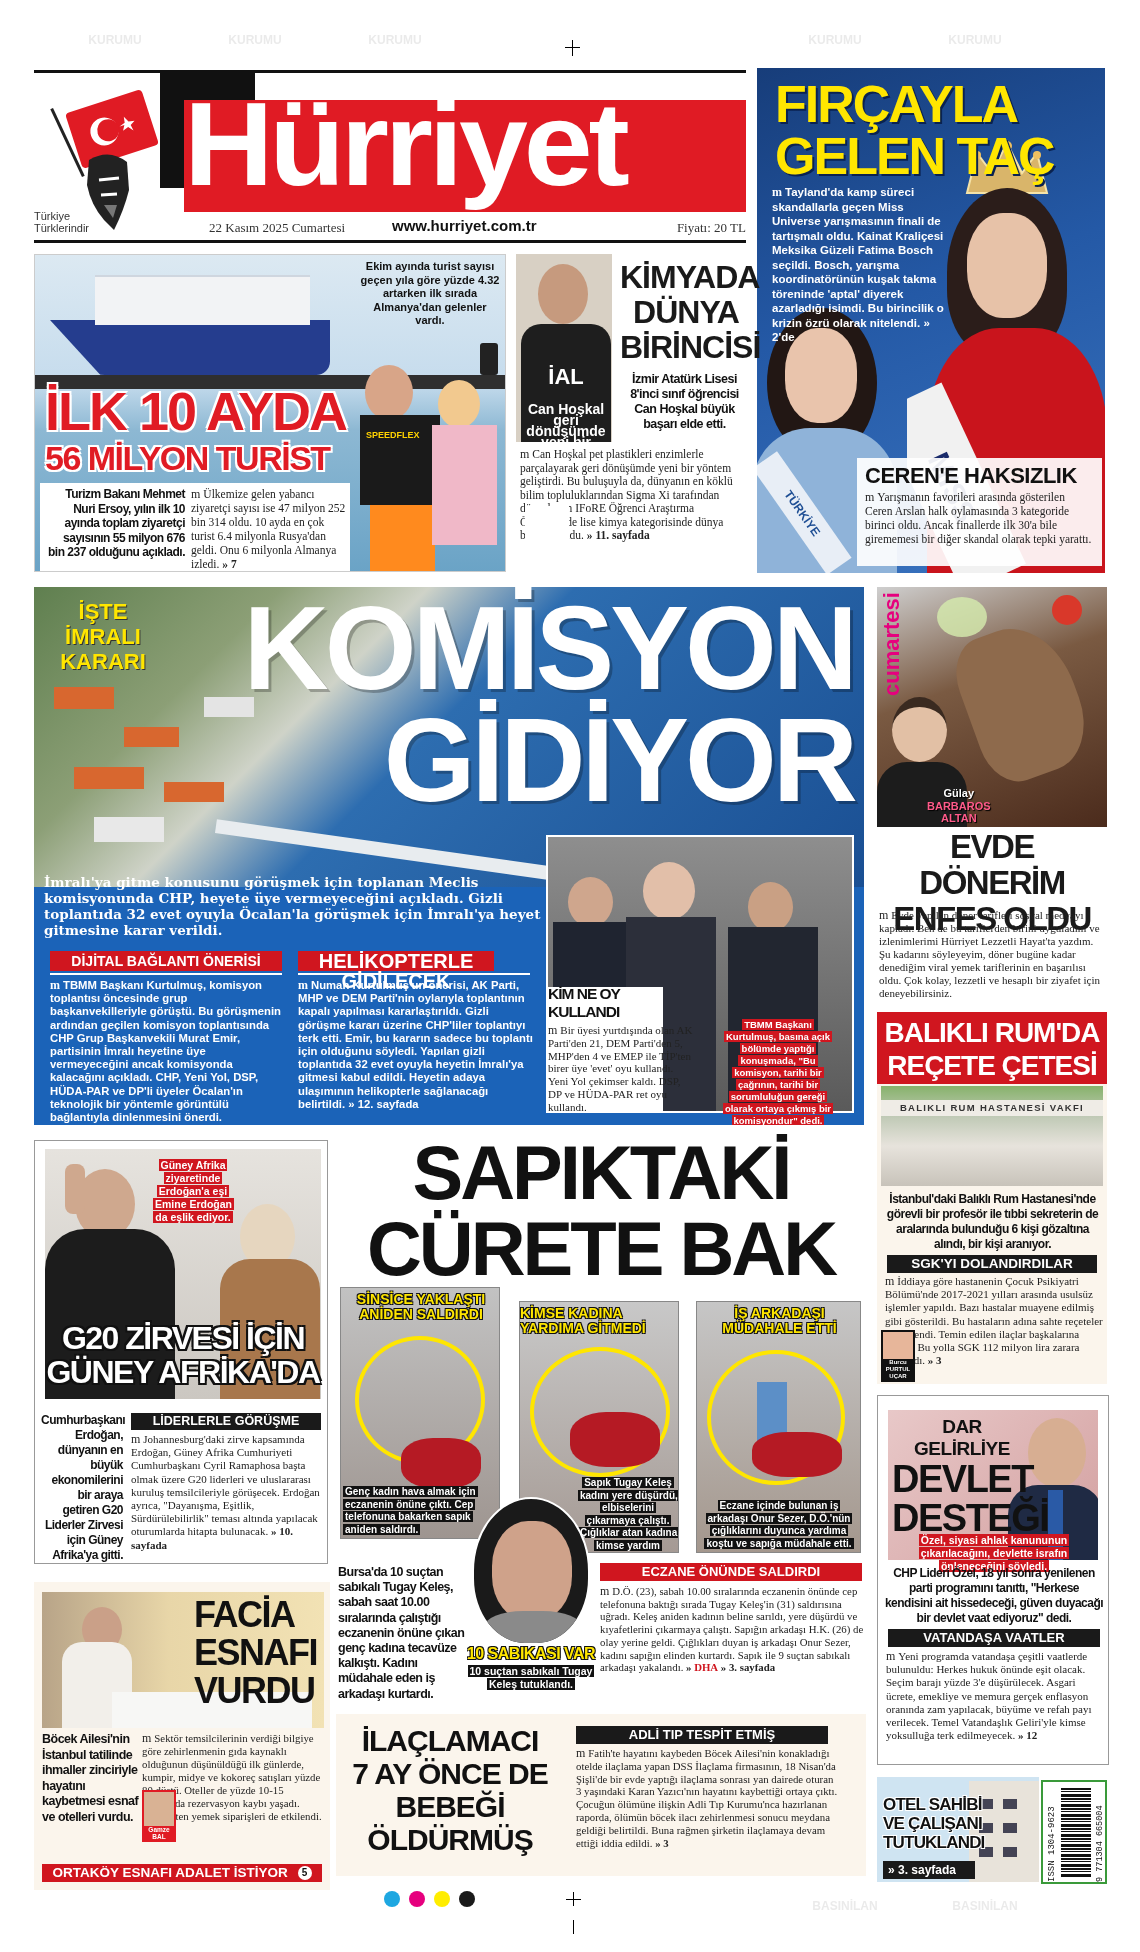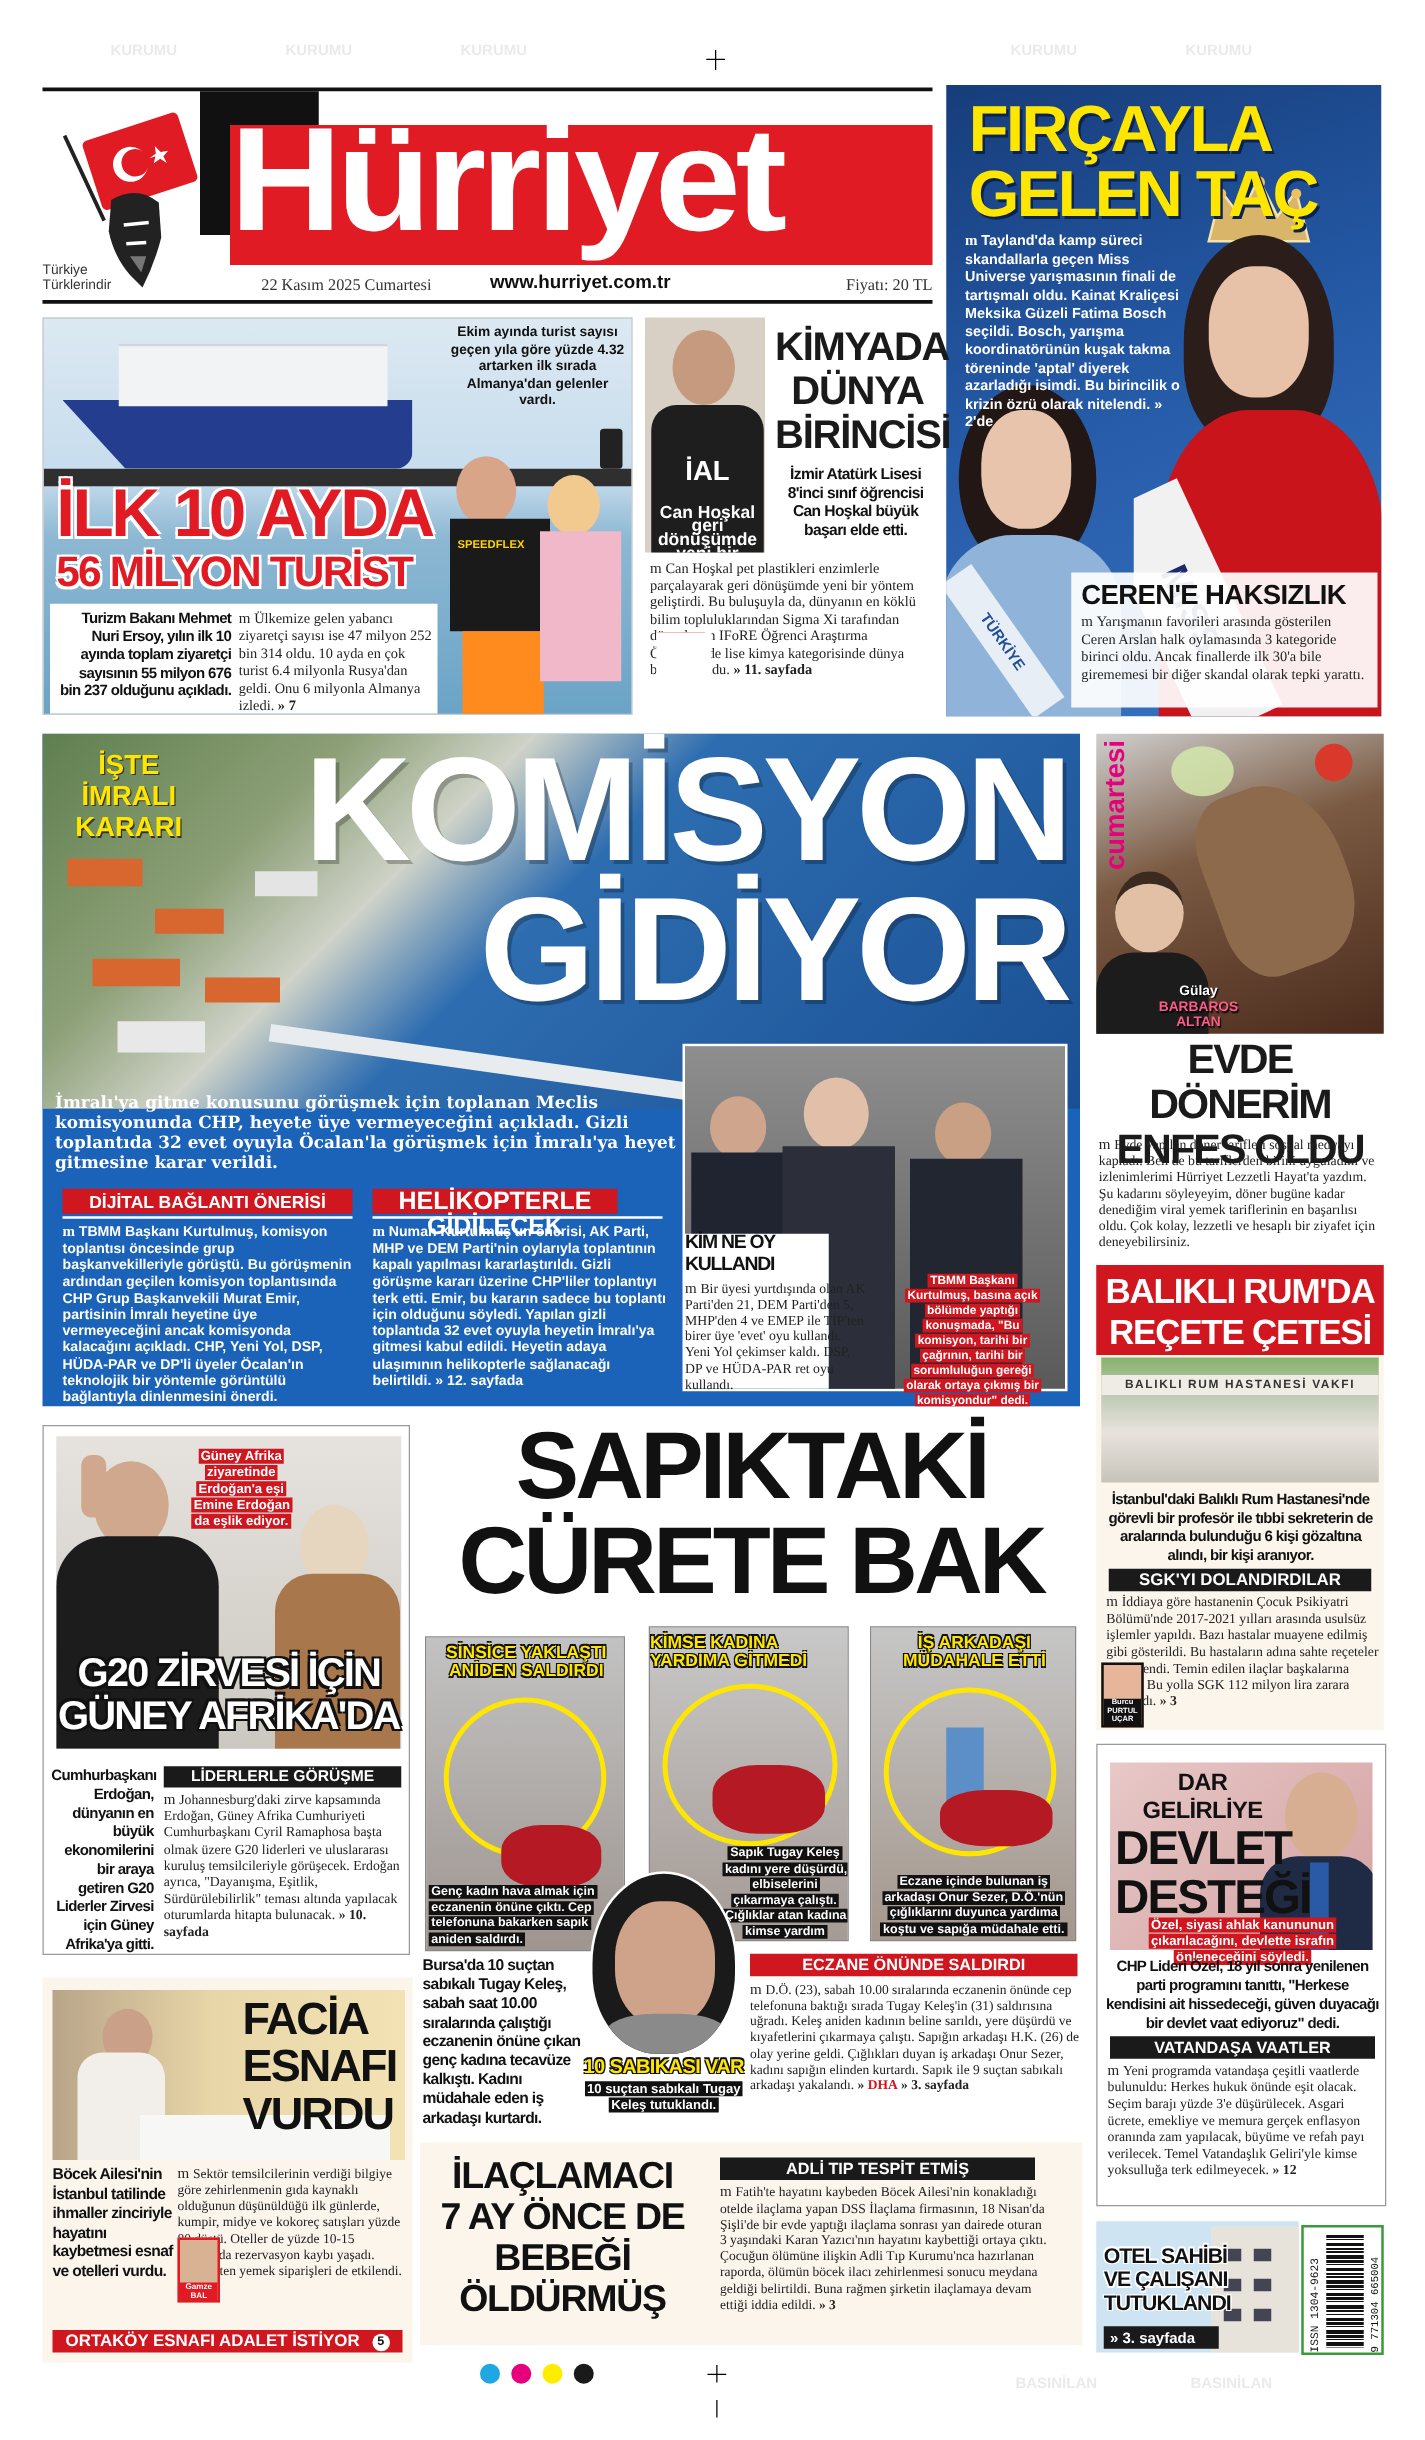--- a/index.html
+++ b/index.html
@@ -246,21 +246,21 @@
   <div class="abs blackbar" style="left:96px;top:272px;width:190px;height:17px;font-size:12.5px;line-height:17px">LİDERLERLE GÖRÜŞME</div>
   <div class="abs body-serif" style="left:96px;top:292px;width:192px;font-size:11px;line-height:13.2px"><span class="bullet">m</span><span>Johannesburg'daki zirve kapsamında Erdoğan, Güney Afrika Cumhuriyeti Cumhurbaşkanı Cyril Ramaphosa başta olmak üzere G20 liderleri ve uluslararası kuruluş temsilcileriyle görüşecek. Erdoğan ayrıca, "Dayanışma, Eşitlik, Sürdürülebilirlik" teması altında yapılacak oturumlarda hitapta bulunacak.</span> <span class="ref">» 10. sayfada</span></div>
 </div>
 
 <div class="abs" style="left:336px;top:1135px;width:530px;height:575px;background:#fff">
   <div class="abs" style="left:0;top:0;width:530px;text-align:center;font-weight:900;color:#111;font-size:76px;line-height:76px;letter-spacing:-3px">
     <div>SAPIKTAKİ</div>
     <div>CÜRETE BAK</div>
   </div>
 
-  <div class="abs" style="left:4px;top:174px;width:160px;height:252px;background:linear-gradient(180deg,#c2c2c2,#9e9590);border:1px solid #888;overflow:hidden">
+  <div class="abs" style="left:4px;top:152px;width:160px;height:252px;background:linear-gradient(180deg,#c2c2c2,#9e9590);border:1px solid #888;overflow:hidden">
     <div class="abs" style="left:14px;top:48px;width:130px;height:128px;border:4px solid #ffe600;border-radius:50%"></div>
     <div class="abs" style="left:60px;top:150px;width:80px;height:50px;background:#b51a24;border-radius:40%"></div>
     <div class="abs" style="left:0;top:4px;width:160px;text-align:center;color:#ffe600;font-weight:900;font-size:14px;line-height:15px;text-shadow:-1px -1px 0 #111,1px -1px 0 #111,-1px 1px 0 #111,1px 1px 0 #111">
       <div>SİNSİCE YAKLAŞTI</div>
       <div>ANİDEN SALDIRDI</div>
     </div>
     <div class="abs" style="left:2px;top:198px;width:134px;font-size:10px;line-height:12.5px;font-weight:700;color:#fff"><span style="background:#111;-webkit-box-decoration-break:clone;box-decoration-break:clone;padding:0 2px">Genç kadın hava almak için eczanenin önüne çıktı. Cep telefonuna bakarken sapık aniden saldırdı.</span></div>
   </div>
 
   <div class="abs" style="left:183px;top:166px;width:160px;height:252px;background:linear-gradient(180deg,#c8c8c8,#a59a94);border:1px solid #888;overflow:hidden">

